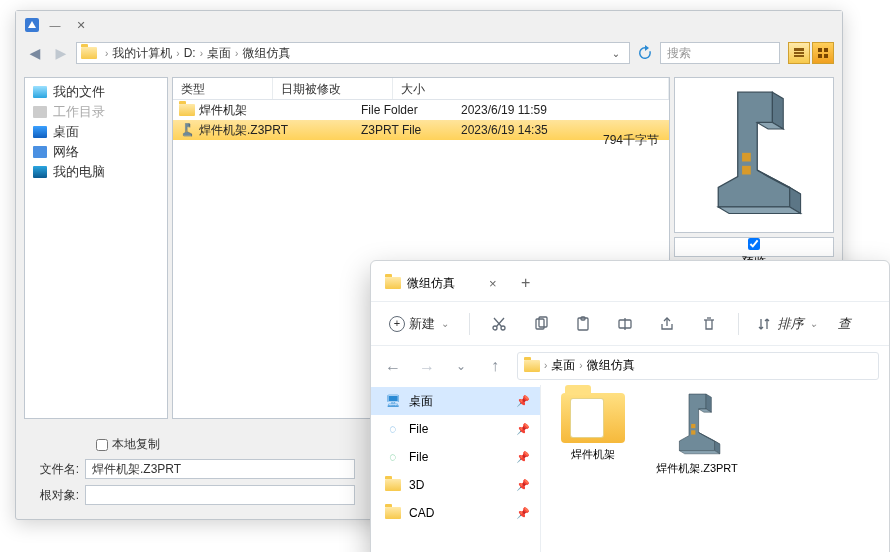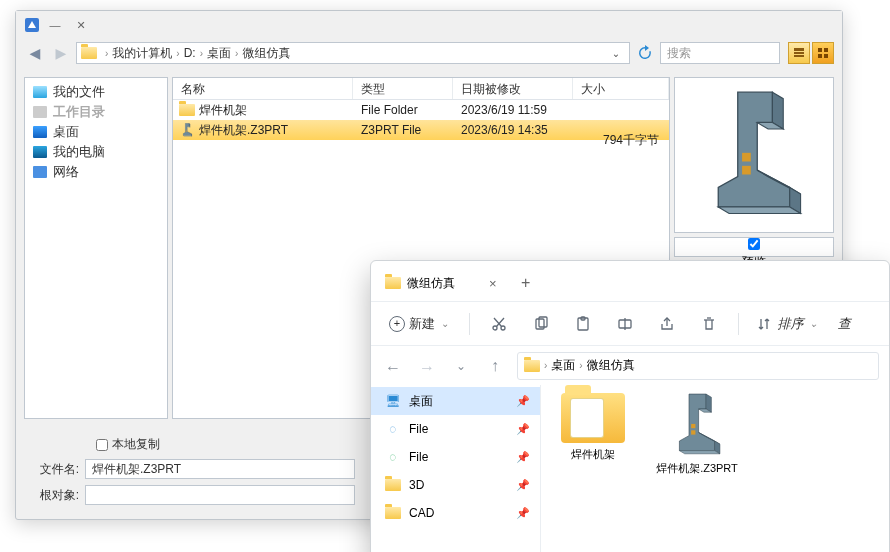--- a/index.html
+++ b/index.html
@@ -36,21 +36,21 @@
 .vb1 { background: linear-gradient(#ffe9a8,#f7c94c); }
 .vb2 { background: linear-gradient(#ffcf5a,#f0a020); }
 
 
 .dlg-body {
   position: absolute; left: 8px; right: 8px; top: 66px; bottom: 100px;
   display: flex; gap: 4px;
 }
 .dlg-side { width: 144px; background:#fff; border:1px solid #bfc7d0; padding: 4px 0; }
 .side-item { height: 20px; display:flex; align-items:center; padding: 0 8px; font-size:13px; color:#333; gap:6px;}
-.side-item.dim { color:#aaa;font-weight:bold; }
+.side-item.dim { color:#aaa; }
 .side-ico { width:14px; height:12px; border-radius:1px; }
 .ico-docs { background: linear-gradient(#9be0ff,#2aa5e0); }
 .ico-gray { background: #ccc; }
 .ico-desk { background: linear-gradient(#3aa0ff,#1060c0); }
 .ico-pc   { background: linear-gradient(#2aa5e0,#0a5a90); }
 .ico-net  { background: #4a90e2; }
 
 .dlg-list { flex:1; background:#fff; border:1px solid #bfc7d0; display:flex; flex-direction:column; }
 .list-head { height:22px; border-bottom:1px solid #dfe4ea; display:flex; font-size:12px; color:#333; }
 .list-head div { padding: 3px 8px; border-right:1px solid #e8ecef; }
@@ -212,32 +212,31 @@
         </div>
         <div class="side-item dim">
           <span class="side-ico ico-gray"></span>
           <span>工作目录</span>
         </div>
         <div class="side-item">
           <span class="side-ico ico-desk"></span>
           <span>桌面</span>
         </div>
         <div class="side-item">
+          <span class="side-ico ico-net"></span>
+          <span>网络</span>
+        </div>
+        <div class="side-item">
           <span class="side-ico ico-pc"></span>
           <span>我的电脑</span>
         </div>
-        <div class="side-item">
-          <span class="side-ico ico-net"></span>
-          <span>网络</span>
-        </div>
       </div>
 
     <div class="dlg-list">
       <div class="list-head">
-        <div class="col-name">名称</div>
         <div class="col-type">类型</div>
         <div class="col-date">日期被修改</div>
         <div class="col-size">大小</div>
       </div>
       <div id="dlg-rows">
           <div class="list-row">
             <div class="cell-name">
               <span class="row-ico-folder"></span>
               <span>焊件机架</span>
             </div>

